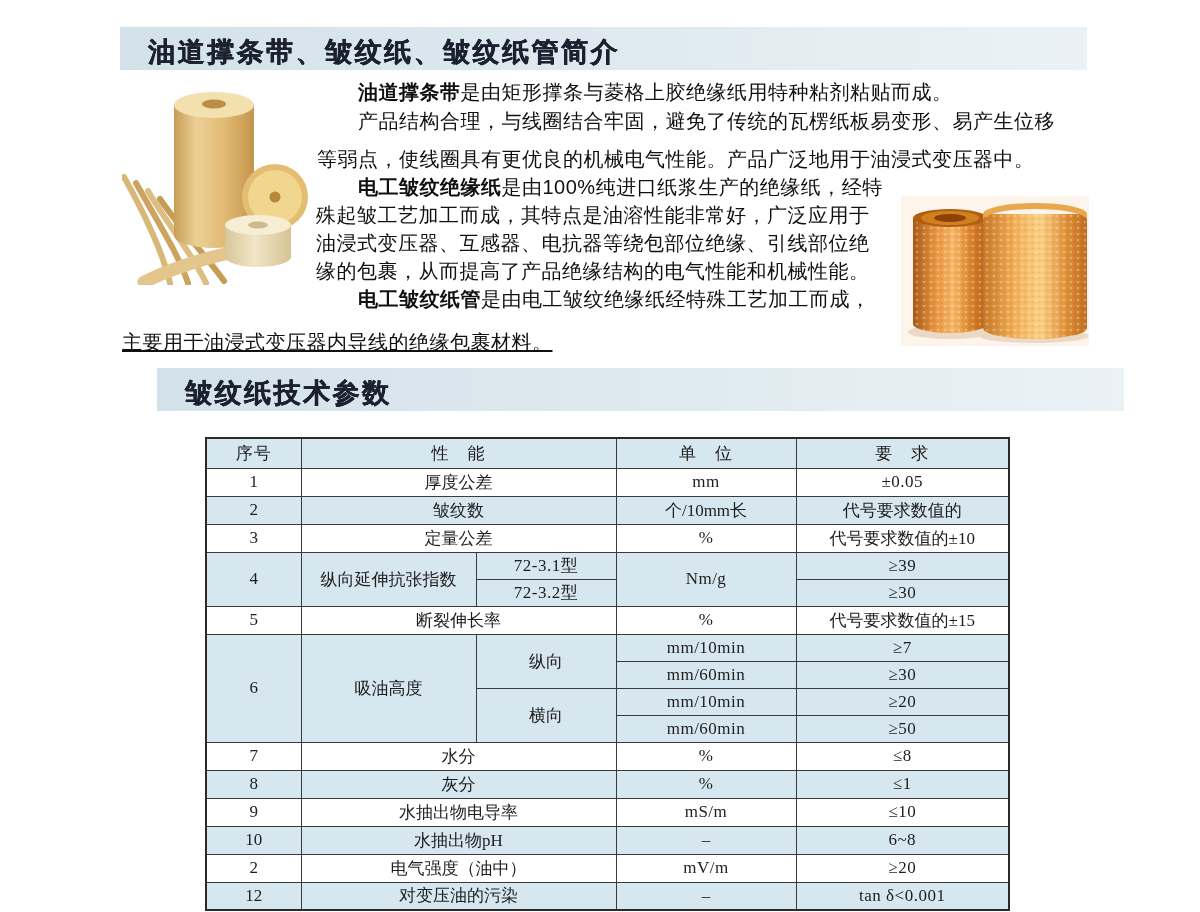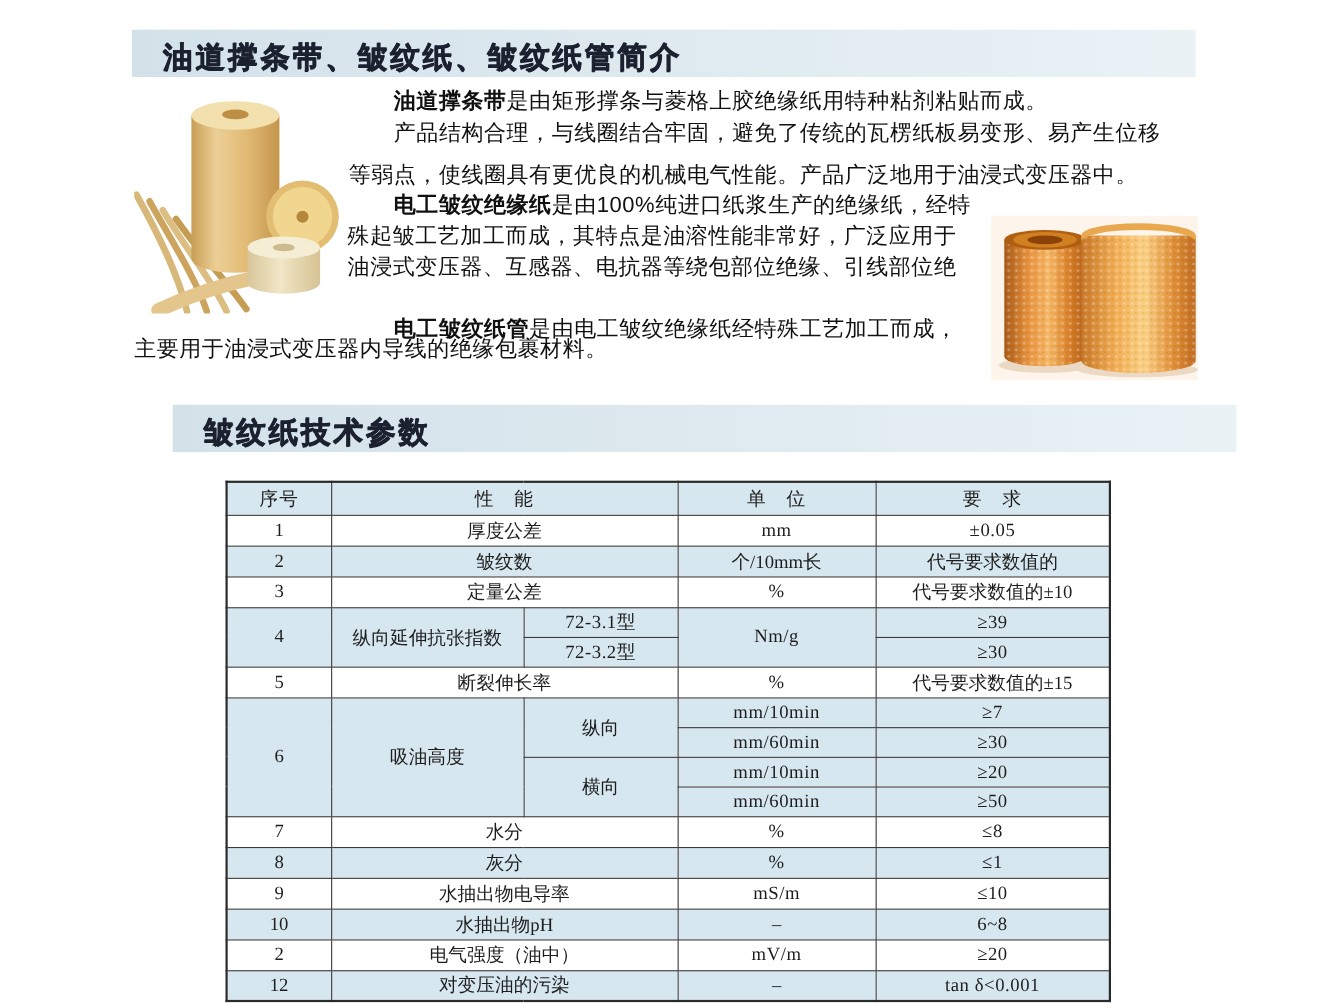--- a/index.html
+++ b/index.html
@@ -29,21 +29,21 @@
   }
   .tline b { font-weight:800; letter-spacing:0.5px; }
   .l1 { left:358px; top:80px; }
   .l2 { left:358px; top:109px; }
   .l3 { left:317px; top:147px; }
   .l4 { left:358px; top:175px; }
   .l5 { left:316px; top:203px; }
   .l6 { left:316px; top:231px; }
   .l7 { left:316px; top:259px; }
   .l8 { left:358px; top:287px; }
-  .l9 { left:122px; top:306px; }
+  .l9 { left:122px; top:330px;text-decoration:underline; }
   
   .photo-left  { position:absolute; left:122px; top:85px;  width:195px; height:200px; }
   .photo-right { position:absolute; left:901px; top:196px; width:188px; height:150px; }
   
   .spec-table {
     position:absolute; left:205px; top:437px; width:803px;
     border-collapse:collapse; table-layout:fixed;
     font-family:"Liberation Serif", serif; font-size:17px; color:#1d1d1d;
     border:2px solid #2a2a2a;
     padding-left:24px;
@@ -139,20 +139,21 @@
     <path d="M82,18 L82,132 A52,11 0 0 0 186,132 L186,18 Z" fill="url(#dots)"></path>
     <path d="M82,18 A52,11 0 0 1 186,18 L186,24 A52,11 0 0 0 82,24 Z" fill="#e9a74e"></path>
   </svg>
 
   <div class="tline l1"><b>油道撑条带</b><span>是由矩形撑条与菱格上胶绝缘纸用特种粘剂粘贴而成。</span></div>
   <div class="tline l2"><span>产品结构合理，与线圈结合牢固，避免了传统的瓦楞纸板易变形、易产生位移</span></div>
   <div class="tline l3"><span>等弱点，使线圈具有更优良的机械电气性能。产品广泛地用于油浸式变压器中。</span></div>
   <div class="tline l4"><b>电工皱纹绝缘纸</b><span>是由100%纯进口纸浆生产的绝缘纸，经特</span></div>
   <div class="tline l5"><span>殊起皱工艺加工而成，其特点是油溶性能非常好，广泛应用于</span></div>
   <div class="tline l6"><span>油浸式变压器、互感器、电抗器等绕包部位绝缘、引线部位绝</span></div>
+  <div class="tline l7"><span>缘的包裹，从而提高了产品绝缘结构的电气性能和机械性能。</span></div>
   <div class="tline l8"><b>电工皱纹纸管</b><span>是由电工皱纹绝缘纸经特殊工艺加工而成，</span></div>
   <div class="tline l9"><span>主要用于油浸式变压器内导线的绝缘包裹材料。</span></div>
 
   <div class="section-bar bar2">
     <span class="section-title">皱纹纸技术参数</span>
   </div>
 
   <table class="spec-table">
     <colgroup>
       <col style="width:95px">

